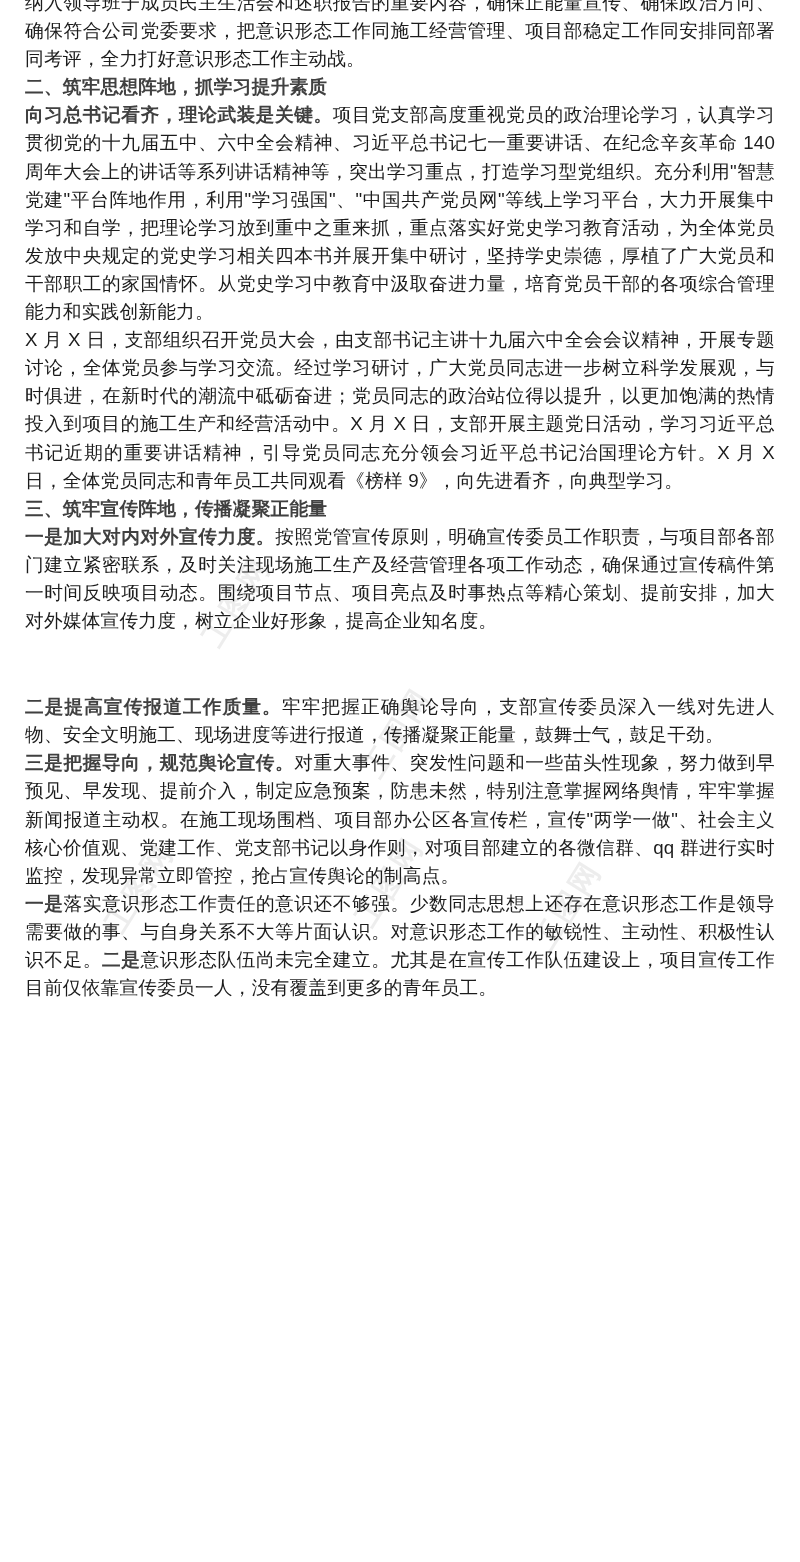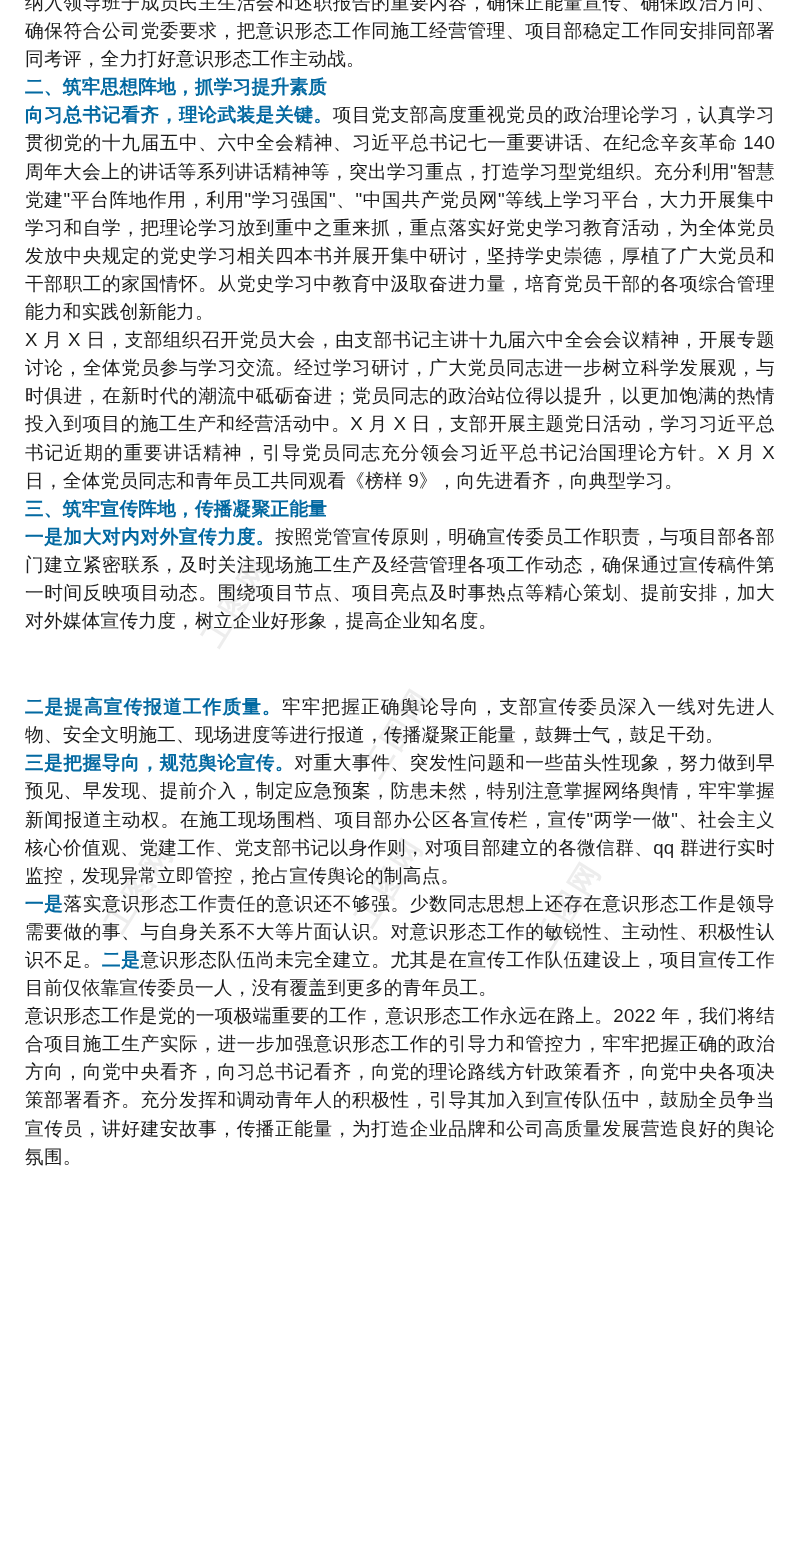--- a/index.html
+++ b/index.html
@@ -47,21 +47,21 @@
   #doc p {
     margin: 0;
     padding: 0;
   }
   #doc p.heading {
     font-weight: bold;
     color: #000000;
   }
   #doc .bold {
     font-weight: bold;
-    color: #0369a1;
+    color: #404040;
   }
 </style>
 </head>
 <body>
 
 <div id="page">
   <div id="wm-layer">
       <span class="wm" style="left: 237px; top: 602px; color: rgba(0, 0, 0, 0.07);">工图网</span>
       <span class="wm" style="left: 398px; top: 733px; color: rgba(0, 0, 0, 0.07);">工图网</span>
       <span class="wm" style="left: 140px; top: 888px; color: rgba(0, 0, 0, 0.07);">工图网</span>
@@ -71,15 +71,14 @@
   <article id="doc" style="color: rgb(28, 28, 28);">
       <p><span>纳入领导班子成员民主生活会和述职报告的重要内容，确保正能量宣传、确保政治方向、确保符合公司党委要求，把意识形态工作同施工经营管理、项目部稳定工作同安排同部署同考评，全力打好意识形态工作主动战。</span></p>
       <p class="heading"><span class="bold">二、筑牢思想阵地，抓学习提升素质</span></p>
       <p><span class="bold">向习总书记看齐，理论武装是关键。</span><span>项目党支部高度重视党员的政治理论学习，认真学习贯彻党的十九届五中、六中全会精神、习近平总书记七一重要讲话、在纪念辛亥革命 140 周年大会上的讲话等系列讲话精神等，突出学习重点，打造学习型党组织。充分利用"智慧党建"平台阵地作用，利用"学习强国"、"中国共产党员网"等线上学习平台，大力开展集中学习和自学，把理论学习放到重中之重来抓，重点落实好党史学习教育活动，为全体党员发放中央规定的党史学习相关四本书并展开集中研讨，坚持学史崇德，厚植了广大党员和干部职工的家国情怀。从党史学习中教育中汲取奋进力量，培育党员干部的各项综合管理能力和实践创新能力。</span></p>
       <p><span>X 月 X 日，支部组织召开党员大会，由支部书记主讲十九届六中全会会议精神，开展专题讨论，全体党员参与学习交流。经过学习研讨，广大党员同志进一步树立科学发展观，与时俱进，在新时代的潮流中砥砺奋进；党员同志的政治站位得以提升，以更加饱满的热情投入到项目的施工生产和经营活动中。X 月 X 日，支部开展主题党日活动，学习习近平总书记近期的重要讲话精神，引导党员同志充分领会习近平总书记治国理论方针。X 月 X 日，全体党员同志和青年员工共同观看《榜样 9》，向先进看齐，向典型学习。</span></p>
       <p class="heading"><span class="bold">三、筑牢宣传阵地，传播凝聚正能量</span></p>
       <p><span class="bold">一是加大对内对外宣传力度。</span><span>按照党管宣传原则，明确宣传委员工作职责，与项目部各部门建立紧密联系，及时关注现场施工生产及经营管理各项工作动态，确保通过宣传稿件第一时间反映项目动态。围绕项目节点、项目亮点及时事热点等精心策划、提前安排，加大对外媒体宣传力度，树立企业好形象，提高企业知名度。</span></p>
       <p style="margin-top: 58px;"><span class="bold">二是提高宣传报道工作质量。</span><span>牢牢把握正确舆论导向，支部宣传委员深入一线对先进人物、安全文明施工、现场进度等进行报道，传播凝聚正能量，鼓舞士气，鼓足干劲。</span></p>
       <p><span class="bold">三是把握导向，规范舆论宣传。</span><span>对重大事件、突发性问题和一些苗头性现象，努力做到早预见、早发现、提前介入，制定应急预案，防患未然，特别注意掌握网络舆情，牢牢掌握新闻报道主动权。在施工现场围档、项目部办公区各宣传栏，宣传"两学一做"、社会主义核心价值观、党建工作、党支部书记以身作则，对项目部建立的各微信群、qq 群进行实时监控，发现异常立即管控，抢占宣传舆论的制高点。</span></p>
       <p><span class="bold">一是</span><span>落实意识形态工作责任的意识还不够强。少数同志思想上还存在意识形态工作是领导需要做的事、与自身关系不大等片面认识。对意识形态工作的敏锐性、主动性、积极性认识不足。</span><span class="bold">二是</span><span>意识形态队伍尚未完全建立。尤其是在宣传工作队伍建设上，项目宣传工作目前仅依靠宣传委员一人，没有覆盖到更多的青年员工。</span></p>
-      <p><span>意识形态工作是党的一项极端重要的工作，意识形态工作永远在路上。2022 年，我们将结合项目施工生产实际，进一步加强意识形态工作的引导力和管控力，牢牢把握正确的政治方向，向党中央看齐，向习总书记看齐，向党的理论路线方针政策看齐，向党中央各项决策部署看齐。充分发挥和调动青年人的积极性，引导其加入到宣传队伍中，鼓励全员争当宣传员，讲好建安故事，传播正能量，为打造企业品牌和公司高质量发展营造良好的舆论氛围。</span></p>
     </article>
 </div>
 
 </body></html>

